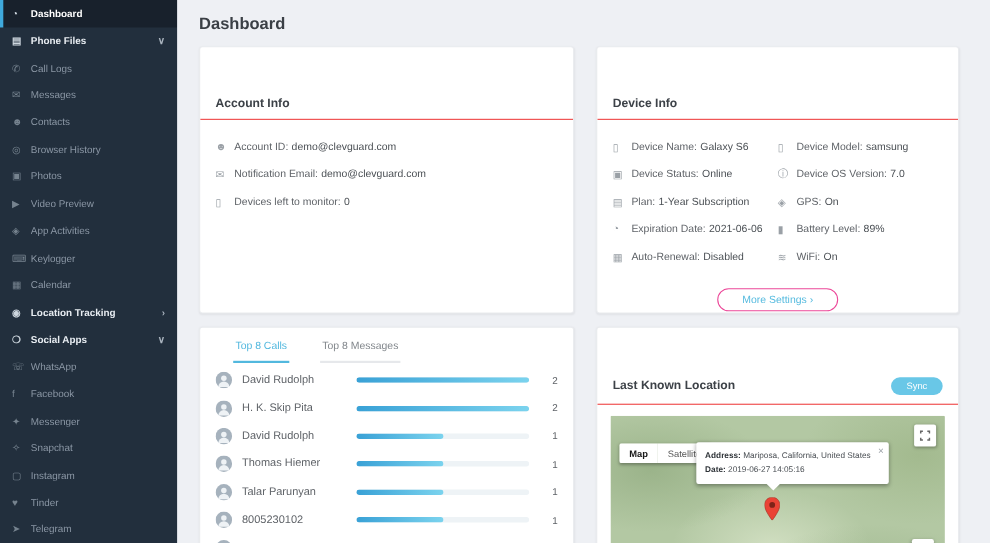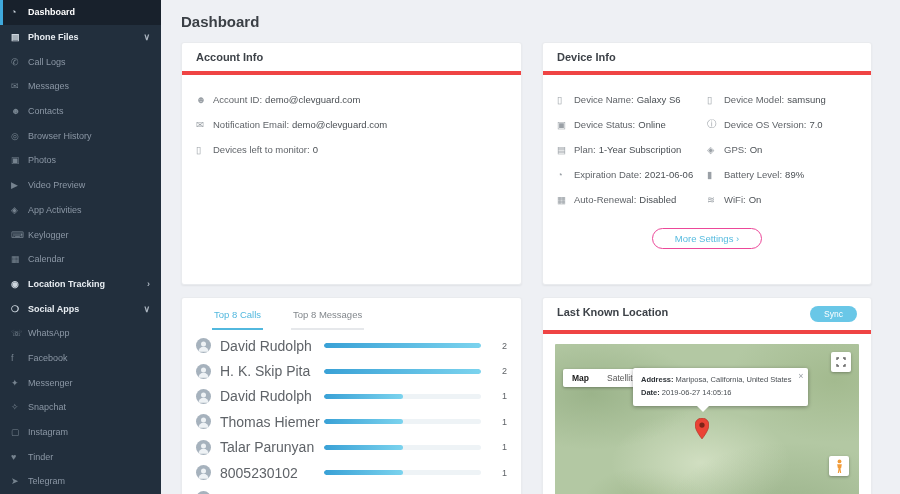--- a/index.html
+++ b/index.html
@@ -18,22 +18,22 @@
   .sb-item.parent .sb-icon{color:#cdd6de;}
   .sb-item.active{background:rgba(0,0,0,.28);box-shadow:inset 3px 0 0 #3fa9dc;color:#ffffff;}
 
   
   .main{flex:1;padding:8px 28px 0 20px;overflow:hidden;}
   .page-title{font-size:15px;font-weight:bold;color:#3a3f45;margin:4px 0 10px 0;height:20px;line-height:20px;}
   .grid{display:grid;grid-template-columns:341px 1fr;column-gap:20px;row-gap:12px;}
 
   .card{background:#fff;border:1px solid #e9ebee;border-radius:3px;
         box-shadow:0 1px 2px rgba(0,0,0,.06);overflow:hidden;position:relative;}
-  .card-h{display:flex;justify-content:space-between;
-          padding:8px 14px;border-bottom:4px solid #ef4444;}
+  .card-h{display:flex;align-items:center;justify-content:space-between;
+          padding:8px 14px;border-bottom:1px solid #ef4444;margin-top:37px;}
   .card-title{font-size:11px;font-weight:bold;color:#3d4248;}
 
   .card-account,.card-device{height:243px;}
   .card-activity,.card-location{height:250px;}
 
   
   .info-rows{padding:12px 14px;}
   .info-row{display:flex;align-items:center;height:25px;font-size:9.5px;color:#5f6368;}
   .info-icon{width:17px;color:#9aa0a6;font-size:9.5px;flex-shrink:0;}
   .info-label{margin-right:3px;}
@@ -44,21 +44,21 @@
             font-family:"Liberation Sans",sans-serif;}
 
   
   .tabs{display:flex;padding:0 30px;}
   .tab{font-size:9.5px;color:#82878c;padding:11px 2px 8px 2px;margin-right:28px;
        border-bottom:2px solid #e6e8eb;cursor:pointer;}
   .tab.active{color:#52b8de;border-color:#52b8de;}
   .calls{padding:3px 14px 0 14px;}
   .call-row{display:flex;align-items:center;height:25.4px;}
   .avatar{width:15px;height:15px;flex-shrink:0;display:inline-flex;}
-  .call-name{font-size:14px;color:#5f6368;margin-left:9px;width:104px;flex-shrink:0;
+  .call-name{font-size:10px;color:#5f6368;margin-left:9px;width:104px;flex-shrink:0;
              overflow:hidden;white-space:nowrap;text-overflow:ellipsis;}
   .bar-track{flex:1;height:5px;border-radius:3px;background:#eef3f6;overflow:hidden;margin-right:14px;}
   .bar-fill{display:block;height:100%;border-radius:3px;background:linear-gradient(90deg,#39a1d6,#7bd3ee);}
   .call-count{width:12px;text-align:right;font-size:9px;color:#5f6368;}
 
   
   .sync-btn{background:#69c7e7;color:#fff;font-size:8.5px;border:none;border-radius:9px;
             padding:3px 14px;cursor:pointer;font-family:"Liberation Sans",sans-serif;}
   .map{position:relative;margin:10px 12px 12px 12px;height:198px;border-radius:1px;overflow:hidden;cursor:grab;
        background:

